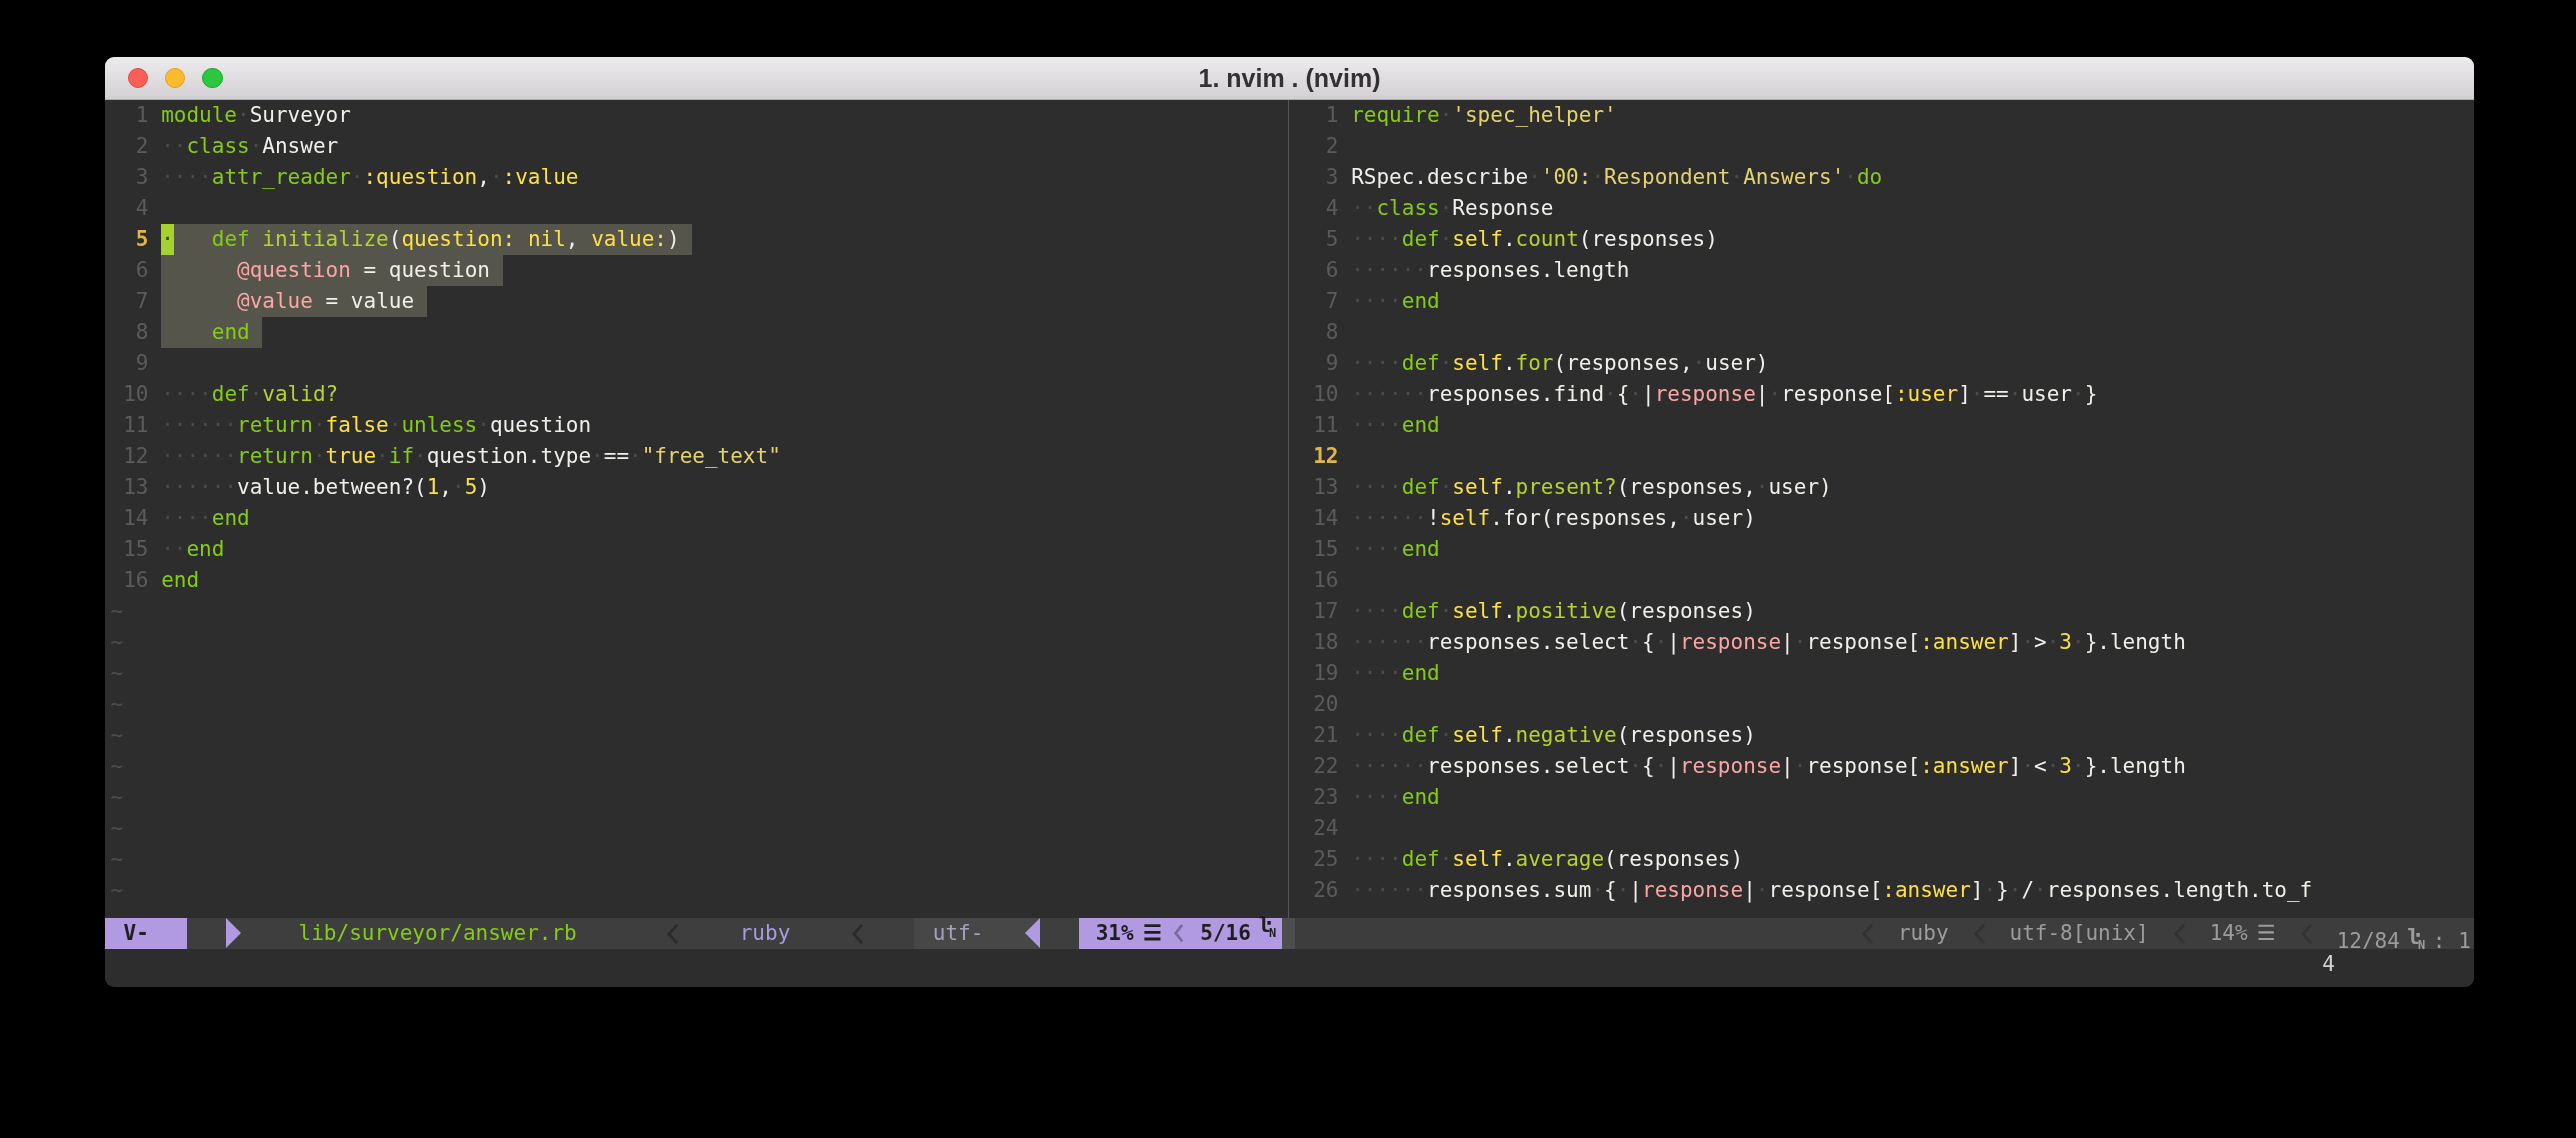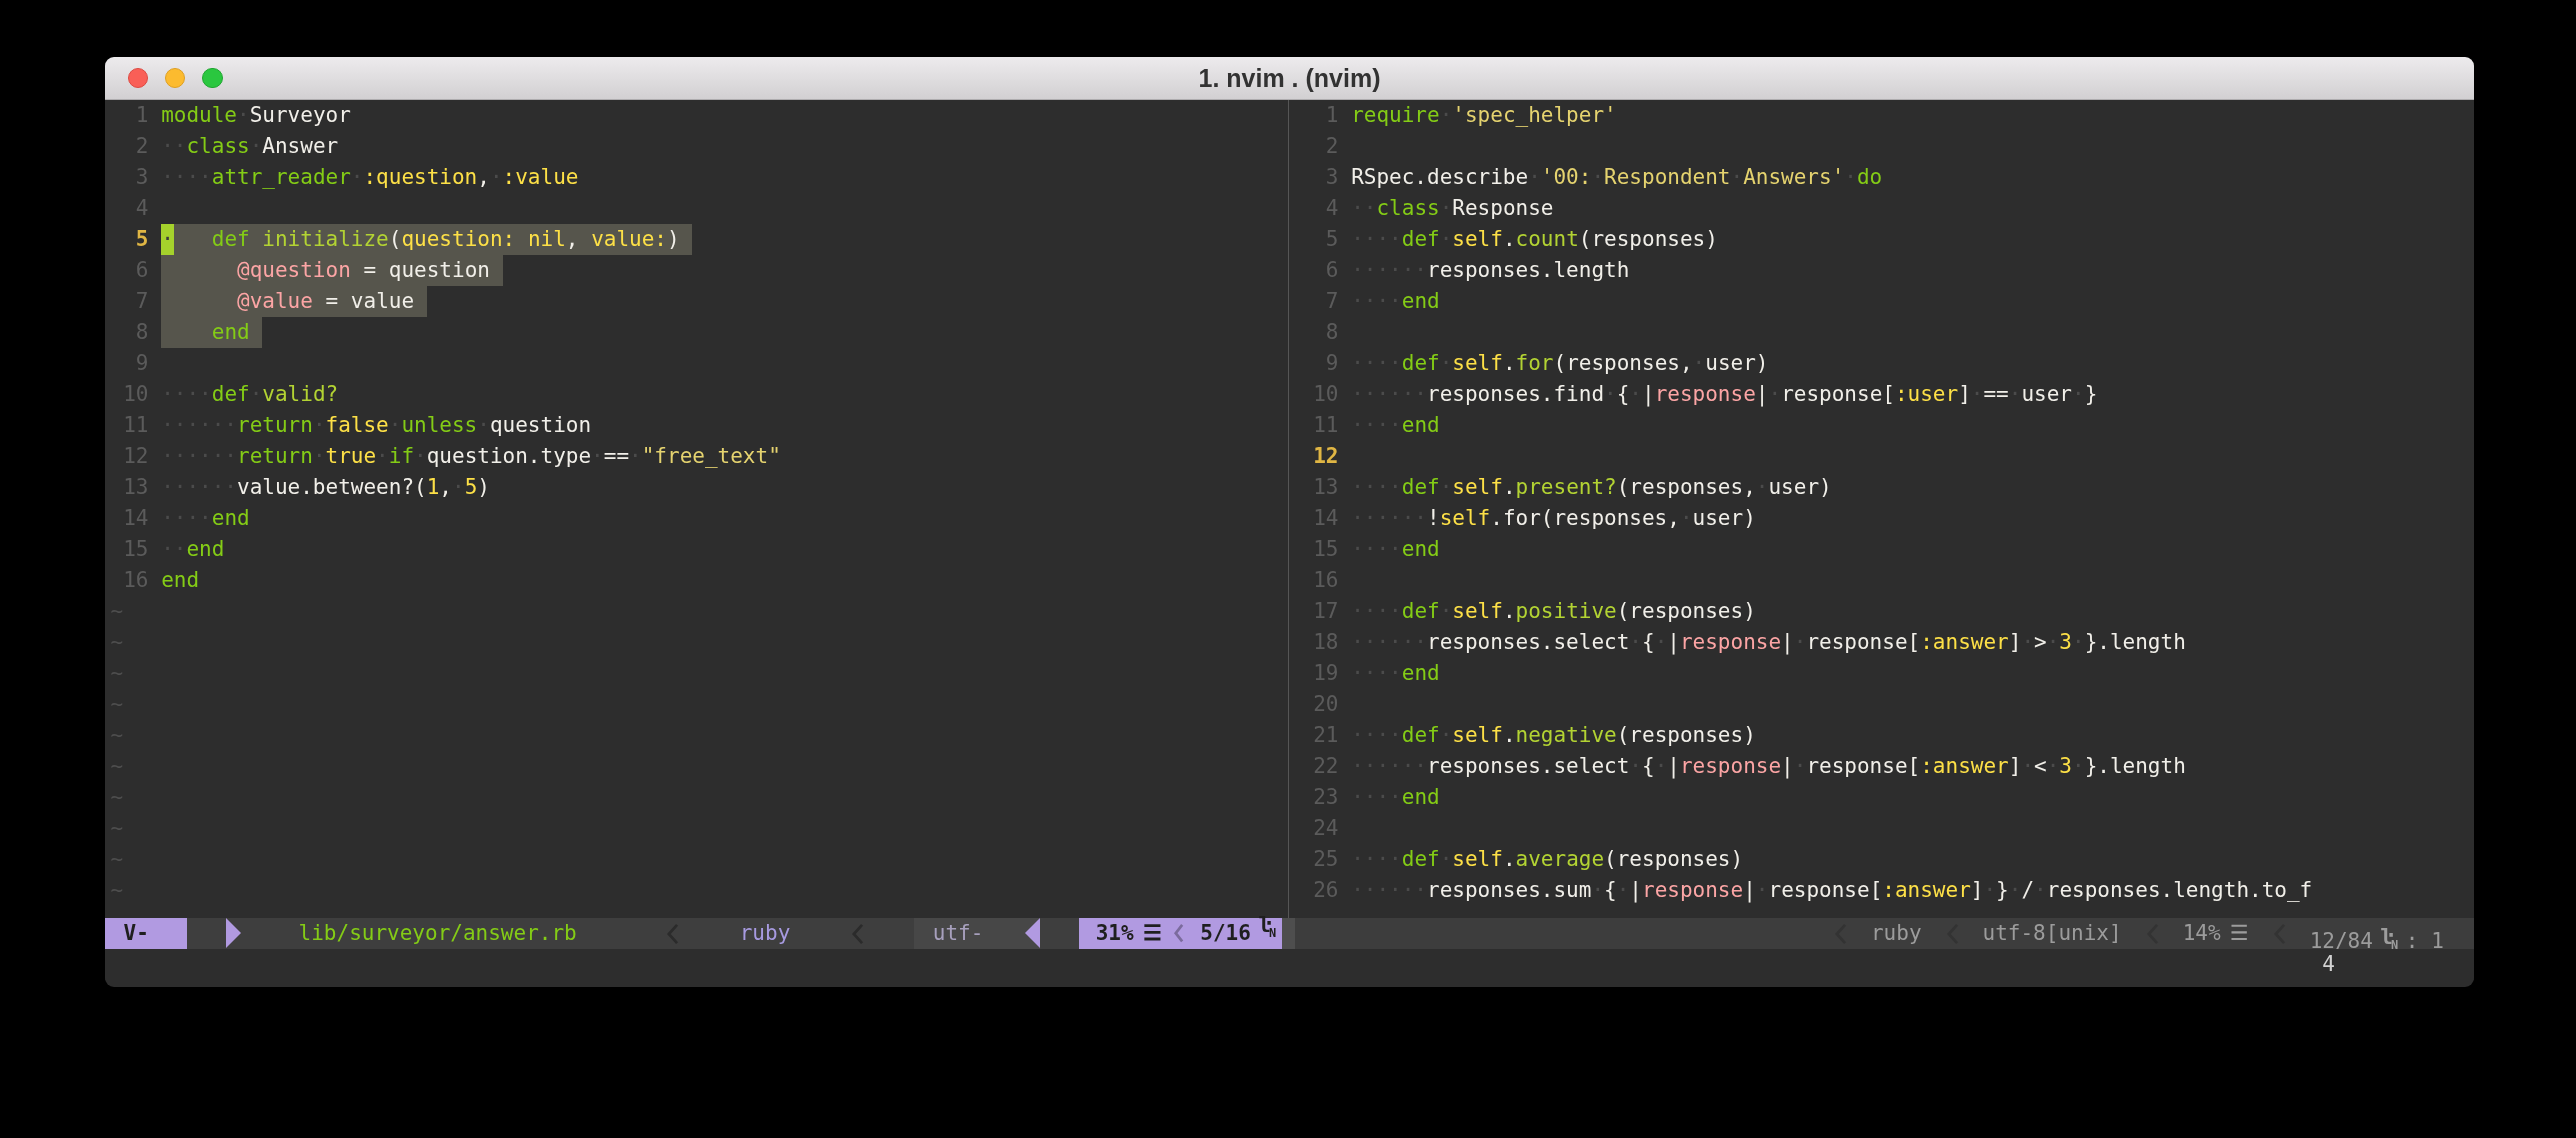--- a/index.html
+++ b/index.html
@@ -64,21 +64,21 @@
     border-right:15.7px solid #b19ae1;}
   .seg-z{background:#b19ae1;color:#1f1f1f;font-weight:bold;display:flex;align-items:flex-end;
     padding:0 18.5px 0 9.3px;}
   .seg-z .zpct{margin:0 9.3px 0 7.4px;}
   .seg-z .zpos{margin:0 7.4px 0 5.6px;}
   .zcol{margin-left:13px;}
   .ln-icon{font-weight:bold;margin-right:7.4px;}
   .ln-sub{font-size:12px;vertical-align:-4.6px;margin-left:-1.9px;}
   .rfile{color:#e8862d;padding-left:13px;}
   .rseg{padding:0 13px;display:flex;align-items:center;}
-  .rseg:last-child{padding-right:30px;margin-top:16px;}
+  .rseg:last-child{padding-right:3px;margin-top:16px;}
   .rseg .zpct{margin-right:9.3px;}
   .rseg .zpos{margin-right:7.4px;}
 
   
   .cmdline{position:absolute;top:849px;left:0;right:0;height:31px;background:#2d2d2d;}
   .showcmd{position:absolute;right:139px;top:0;color:#d2d2d2;}
 </style>
 </head>
 <body>
 

